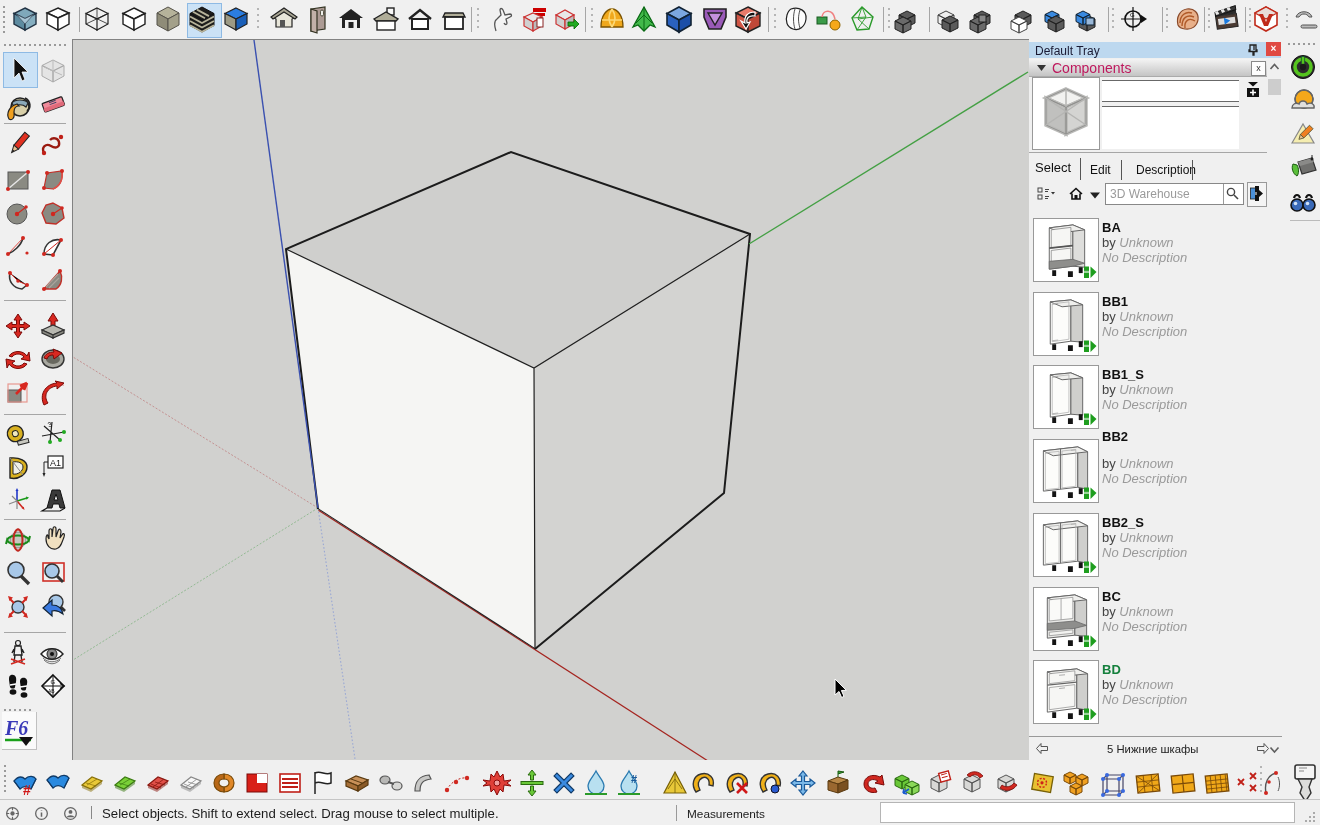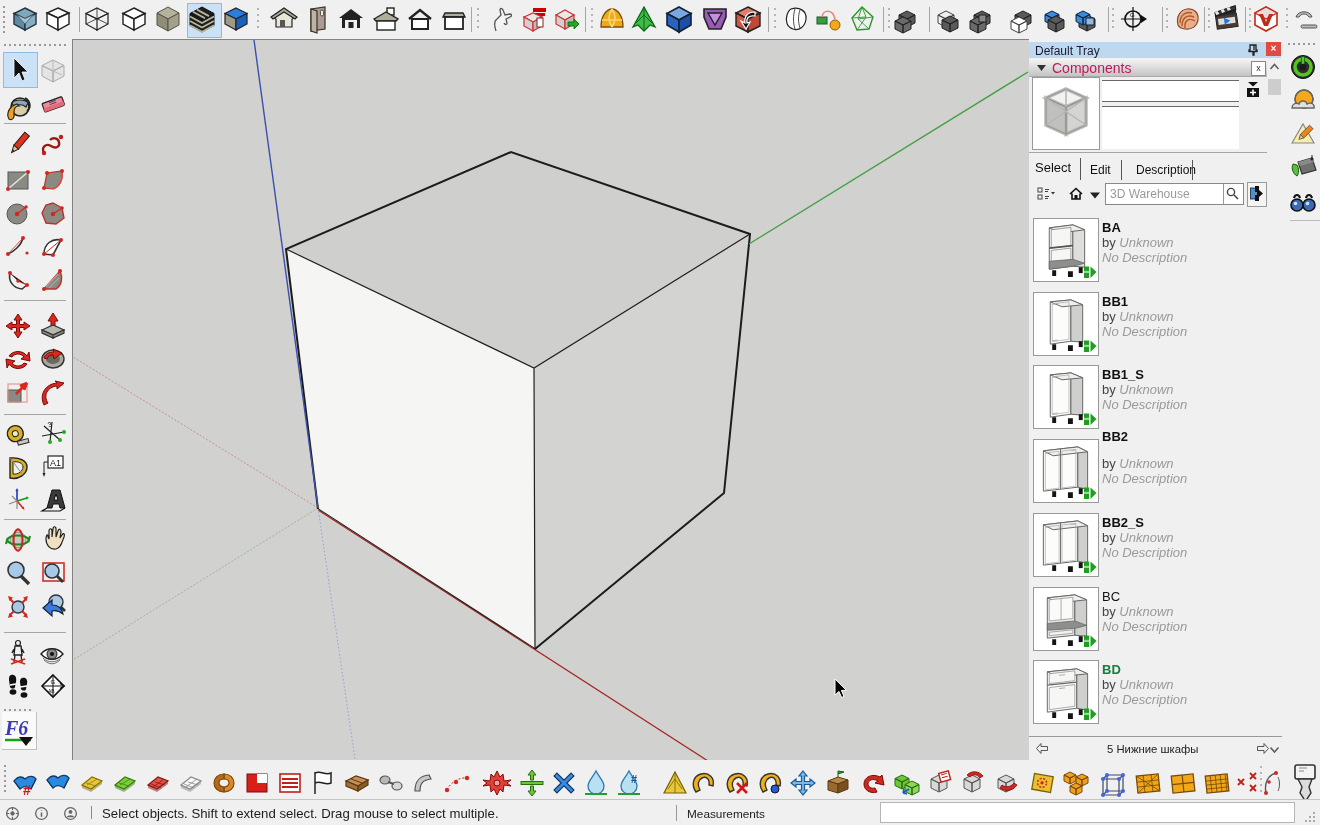--- a/index.html
+++ b/index.html
@@ -627,21 +627,21 @@
 <path d="M14,44 L38,41.5 L38,45 L14,47.5 Z" fill="#f2f2f0" stroke="#888" stroke-width="0.7"></path>
     <path d="M17,51 L21,51 L21,57 L17,57 Z M33,52 L38,52 L38,58 L33,58 Z" fill="#141414"></path>
     <path d="M44,48 L48,48 L48,54 L44,54 Z" fill="#141414"></path>
   </svg>
 <svg class="ab" style="left:1083px;top:635px" width="14" height="13" viewBox="0 0 14 13">
     <path d="M7.5,0.5 L7.5,12 L13.5,6 Z" fill="#1f9e1f"></path>
     <rect x="1" y="0.5" width="5" height="4.6" fill="#1f9e1f"></rect>
     <rect x="1" y="6.6" width="5" height="5.4" fill="#1f9e1f"></rect>
     <rect x="1" y="4.8" width="5" height="2" fill="#9ad49a"></rect>
   </svg>
-<div class="ab" style="left:1102px;top:589px;font-size:13px;font-weight:normal;color:#111">BC</div>
+<div class="ab" style="left:1102px;top:589px;font-size:13px;font-weight:bold;color:#111">BC</div>
 <div class="ab" style="left:1102px;top:604px;font-size:13px;color:#444">by <span style="color:#9a9a9a;font-style:italic">Unknown</span></div>
 <div class="ab" style="left:1102px;top:619px;font-size:13px;color:#9a9a9a;font-style:italic">No Description</div>
 <div class="ab" style="left:1033px;top:660px;width:64px;height:62px;background:#fff;border:1px solid #999"></div>
 <svg class="ab" style="left:1035px;top:662px" width="60" height="59" viewBox="0 0 60 60">
     <path d="M12,10 L42,7 L42,47 L12,51 Z" fill="#fcfcfa" stroke="#666" stroke-width="1"></path>
 <path d="M42,7 L53,12 L53,49 L42,47 Z" fill="#cfcfcd" stroke="#666" stroke-width="1"></path>
 <path d="M12,10 L42,7 L53,12 L23,15 Z" fill="#efefed" stroke="#666" stroke-width="1"></path>
 <path d="M14,12 L40,9 L40,19 L14,22 Z" fill="#f6f6f4" stroke="#888" stroke-width="0.7"></path>
 <path d="M12,23.5 L42,20.5" stroke="#666" stroke-width="1.2"></path>
 <path d="M14,26 L40,23 L40,45 L14,48.5 Z" fill="#f6f6f4" stroke="#888" stroke-width="0.7"></path>

